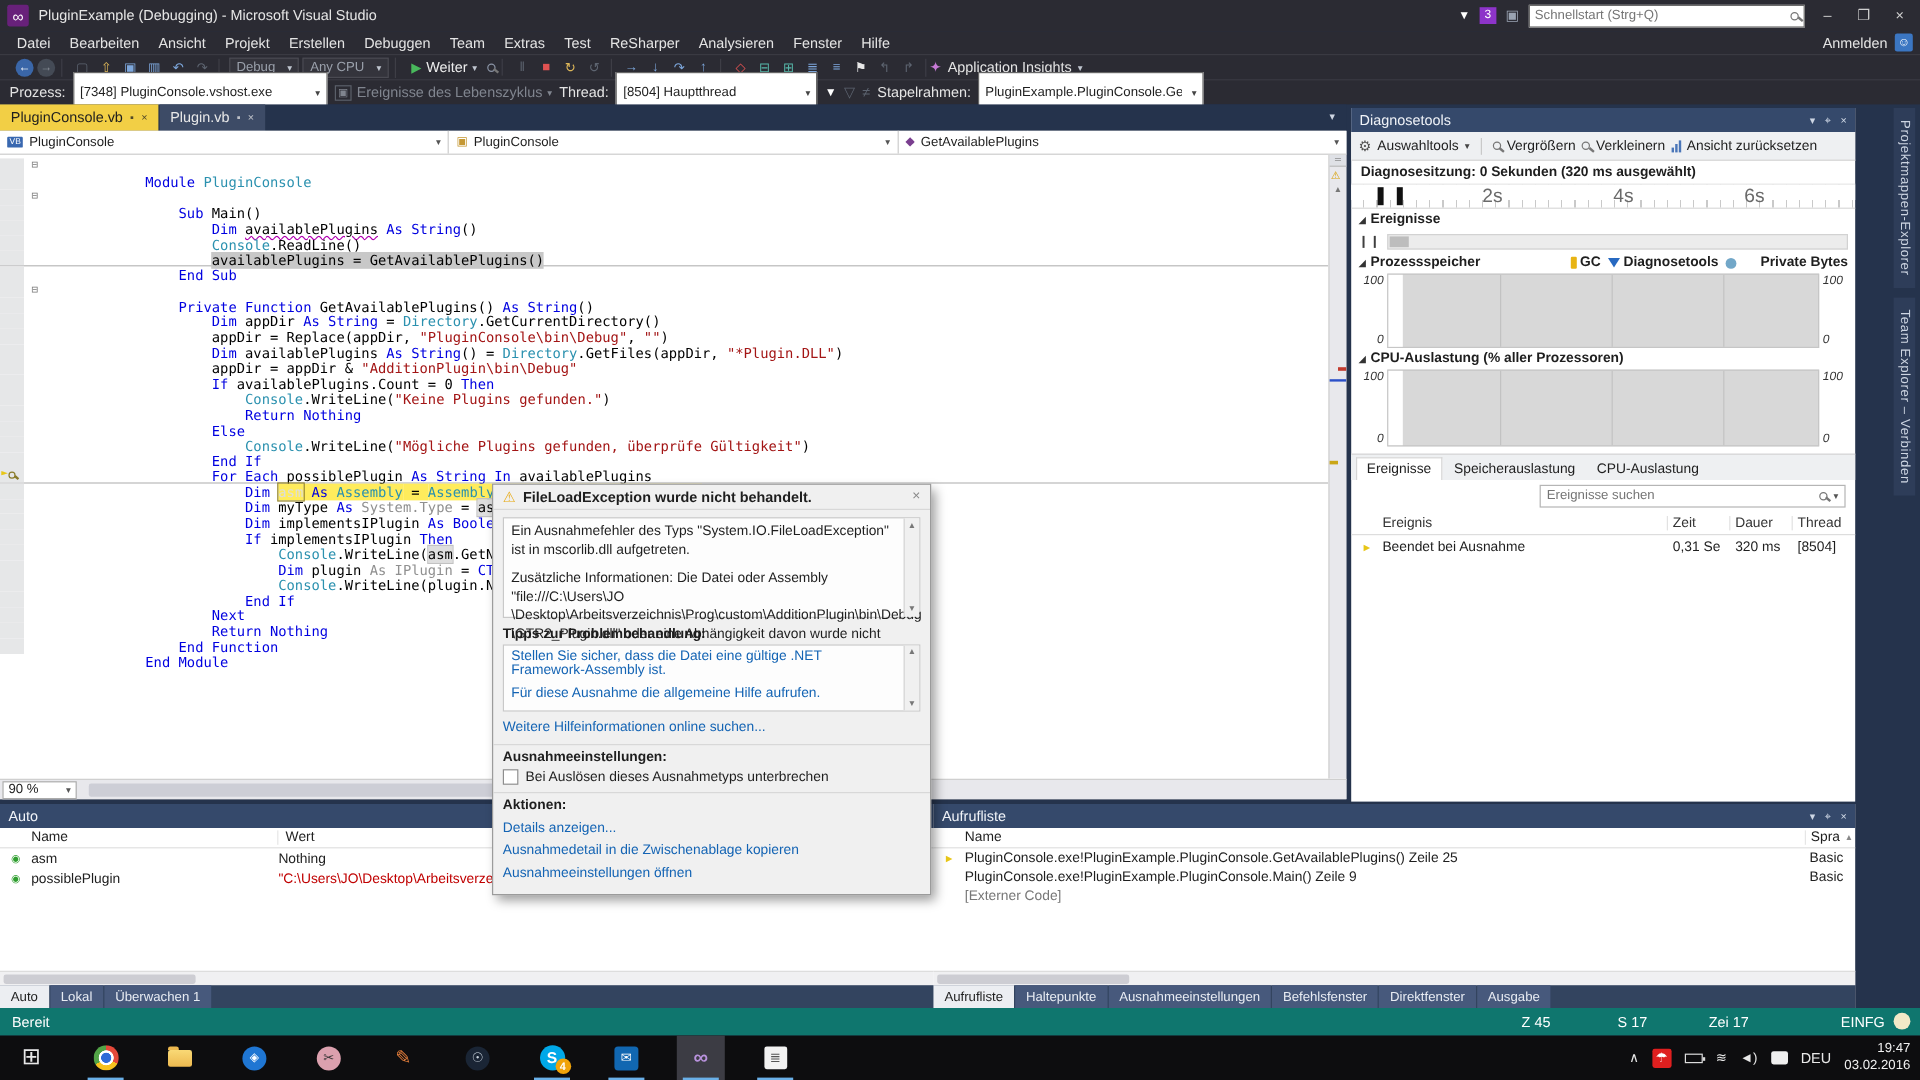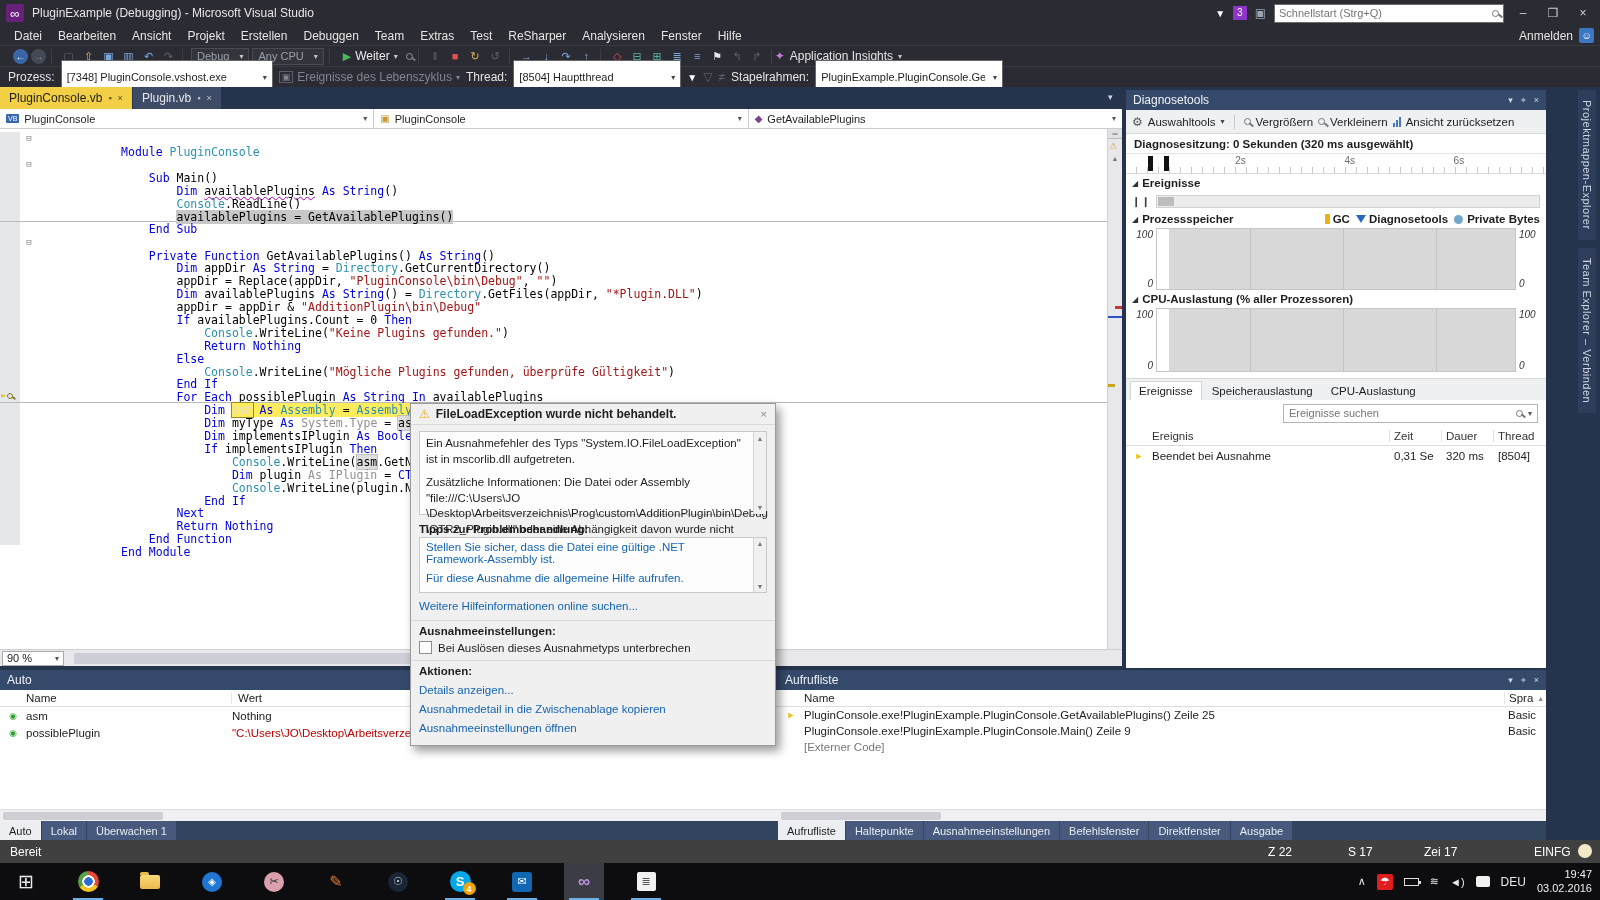--- a/index.html
+++ b/index.html
@@ -101,21 +101,21 @@
   .diag{position:absolute;left:1126px;top:90px;width:420px;height:578px;background:#fff;display:flex;flex-direction:column;color:#1e1e1e;font-size:11.5px}
   .ptitle{height:20px;background:#35496b;color:#f0f3f8;display:flex;align-items:center;padding:0 7px;gap:6px;font-size:12px;flex:none}
   .ptitle .pbtns{margin-left:auto;display:flex;gap:8px;font-size:9px;color:#cdd6e4}
   .dtool{height:24px;background:#eef0f2;border-bottom:1px solid #d5d5d5;display:flex;align-items:center;gap:5px;padding:0 6px;flex:none;color:#1e1e1e}
   .gear{color:#555;font-size:12px}
   .dtool .sep{width:1px;height:14px;background:#c9c9c9;margin:0 4px}
   .chart-ico{display:inline-flex;align-items:flex-end;gap:1px;height:10px}
   .chart-ico i{width:2px;background:#4a76b8;display:block}
   .dsession{height:20px;display:flex;align-items:center;padding:0 8px;font-weight:bold;flex:none;border-bottom:1px solid #e4e4e4}
   .ruler{height:20px;position:relative;border-bottom:1px solid #d9d9d9;flex:none;background:linear-gradient(#fff 0 13px,transparent 13px),repeating-linear-gradient(90deg,transparent 0 10px,#c9c9c9 10px 11px)}
-  .ruler span{position:absolute;top:1px;color:#6a6a6a;font-size:10px}
+  .ruler span{position:absolute;top:1px;color:#6a6a6a;font-size:16px}
   .ruler span:nth-of-type(1){left:26%}.ruler span:nth-of-type(2){left:52%}.ruler span:nth-of-type(3){left:78%}
   .smark{position:absolute;top:2px;bottom:2px;width:5px;background:#111}
   .dsec{height:18px;display:flex;align-items:center;gap:4px;padding:0 6px;font-weight:bold;flex:none}
   .tri-coll{font-size:8px;color:#333}
   .evtrack-row{height:18px;display:flex;align-items:center;gap:5px;padding:0 6px;flex:none}
   .pause-ico{color:#3f3f3f;font-size:10px;letter-spacing:1px}
   .evtrack{flex:1;height:13px;background:#ececec;border:1px solid #d2d2d2;position:relative}
   .evseg{position:absolute;left:1px;top:1px;bottom:1px;width:16px;background:#bdbdbd}
   .legend{margin-left:auto;display:flex;align-items:center;gap:6px;font-weight:bold}
   .lg-pin{width:5px;height:10px;background:#e8b413;border-radius:1px}
@@ -162,21 +162,21 @@
   .cs-head{height:17px;display:flex;align-items:center;border-bottom:1px solid #e0e0e0;flex:none}
   .cs-head .hn{flex:1;padding-left:26px}
   .cs-head .hl{width:42px;border-left:1px solid #e6e6e6;padding-left:4px;display:flex;align-items:center;gap:4px}
   .cs-row{height:16px;display:flex;align-items:center;flex:none}
   .cs-row .arrow{width:26px;text-align:center;color:#e8c616;font-size:9px}
   .cs-row .nm{flex:1;overflow:hidden;white-space:nowrap}
   .cs-row .lg{width:42px;padding-left:4px;overflow:hidden;white-space:nowrap}
   .cs-row.ext .nm{color:#777}
   .tiny-up{font-size:7px;color:#888}
   
-  .statusbar{position:absolute;left:0;top:840px;right:0;height:23px;background:#404040;color:#fff;display:flex;align-items:center;padding:0 10px}
+  .statusbar{position:absolute;left:0;top:840px;right:0;height:23px;background:#0f766e;color:#fff;display:flex;align-items:center;padding:0 10px}
   .st-item{position:absolute;top:0;height:23px;display:flex;align-items:center}
   .st-circle{position:absolute;left:1578px;top:4px;width:14px;height:14px;border-radius:50%;background:#f3e9c7}
   .taskbar{position:absolute;left:0;top:863px;right:0;height:37px;background:#0d0d0f;display:flex;align-items:center;padding-left:6px}
   .slot{width:40px;height:37px;display:flex;align-items:center;justify-content:center;position:relative;margin-right:22px;flex:none}
   .slot.run::after{content:"";position:absolute;left:5px;right:5px;bottom:0;height:2px;background:#6ab0e8}
   .slot.active{background:#3c3c44}
   .win-ico{color:#e8e8e8;font-size:19px}
   .chrome-ico{width:21px;height:21px;border-radius:50%;background:radial-gradient(circle,#2f6bd8 0 4px,#fff 4.5px 6px,transparent 6.5px),conic-gradient(#e5493a 0 33%,#f7c11e 33% 66%,#52a447 66% 100%)}
   .folder-ico{width:20px;height:14px;background:linear-gradient(#f9d976,#edb94f);border-radius:2px;position:relative}
   .folder-ico::before{content:"";position:absolute;top:-3px;left:0;width:9px;height:3px;background:#edb94f;border-radius:2px 2px 0 0}
@@ -758,21 +758,21 @@
       <span class="legend">
 
       <span style="display:flex;align-items:center;gap:3px">
             <i class="lg-pin"></i>
             <span>GC</span>
           </span>
           <span style="display:flex;align-items:center;gap:3px">
             <i class="lg-tri"></i>
             <span>Diagnosetools</span>
           </span>
-          <span style="display:flex;align-items:center;gap:4px">
+          <span style="display:flex;align-items:center;gap:20px">
             <i class="lg-dot"></i>
             <span>Private Bytes</span>
           </span>
         </span>
     </div>
     <div class="graph-row" style="height:62px">
       <span class="gaxis">
           <i>100</i>
           <i>0</i>
         </span>
@@ -968,21 +968,21 @@
     <div class="xactions">
 
     <div class="dlg-link">Details anzeigen...</div>
         <div class="dlg-link">Ausnahmedetail in die Zwischenablage kopieren</div>
         <div class="dlg-link">Ausnahmeeinstellungen öffnen</div>
       </div>
   </div>
 
   <div class="statusbar">
     <span>Bereit</span>
-    <span class="st-item" style="left:1268px">Z 22</span>
+    <span class="st-item" style="left:1268px">Z 45</span>
     <span class="st-item" style="left:1348px">S 17</span>
     <span class="st-item" style="left:1424px">Zei 17</span>
     <span class="st-item" style="left:1534px">EINFG</span>
     <span class="st-circle"></span>
   </div>
 
   <div class="taskbar">
     <span class="slot">
         <span class="win-ico">⊞</span>
       </span>

